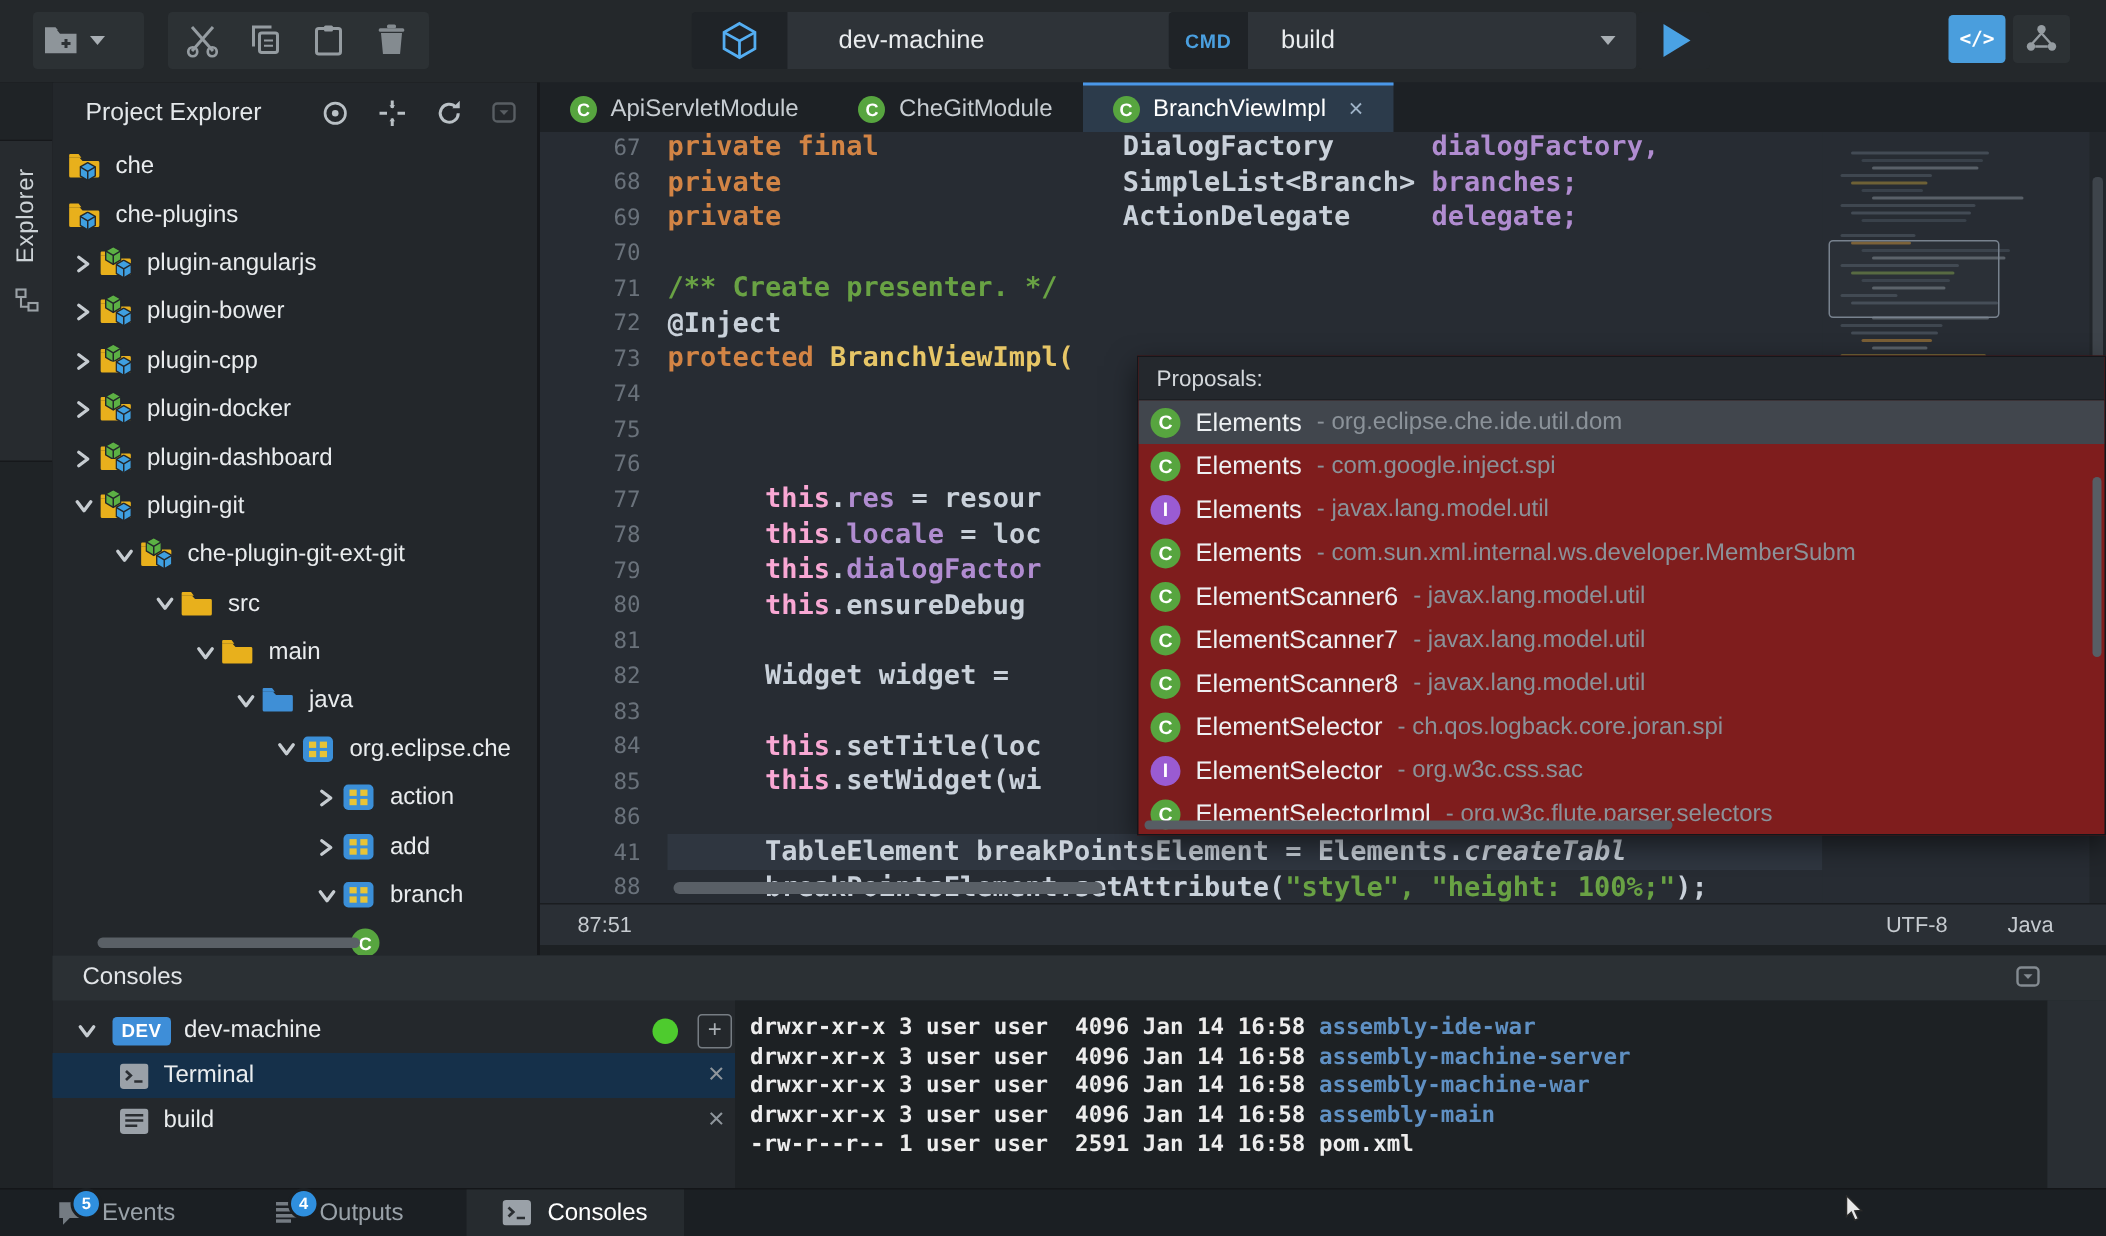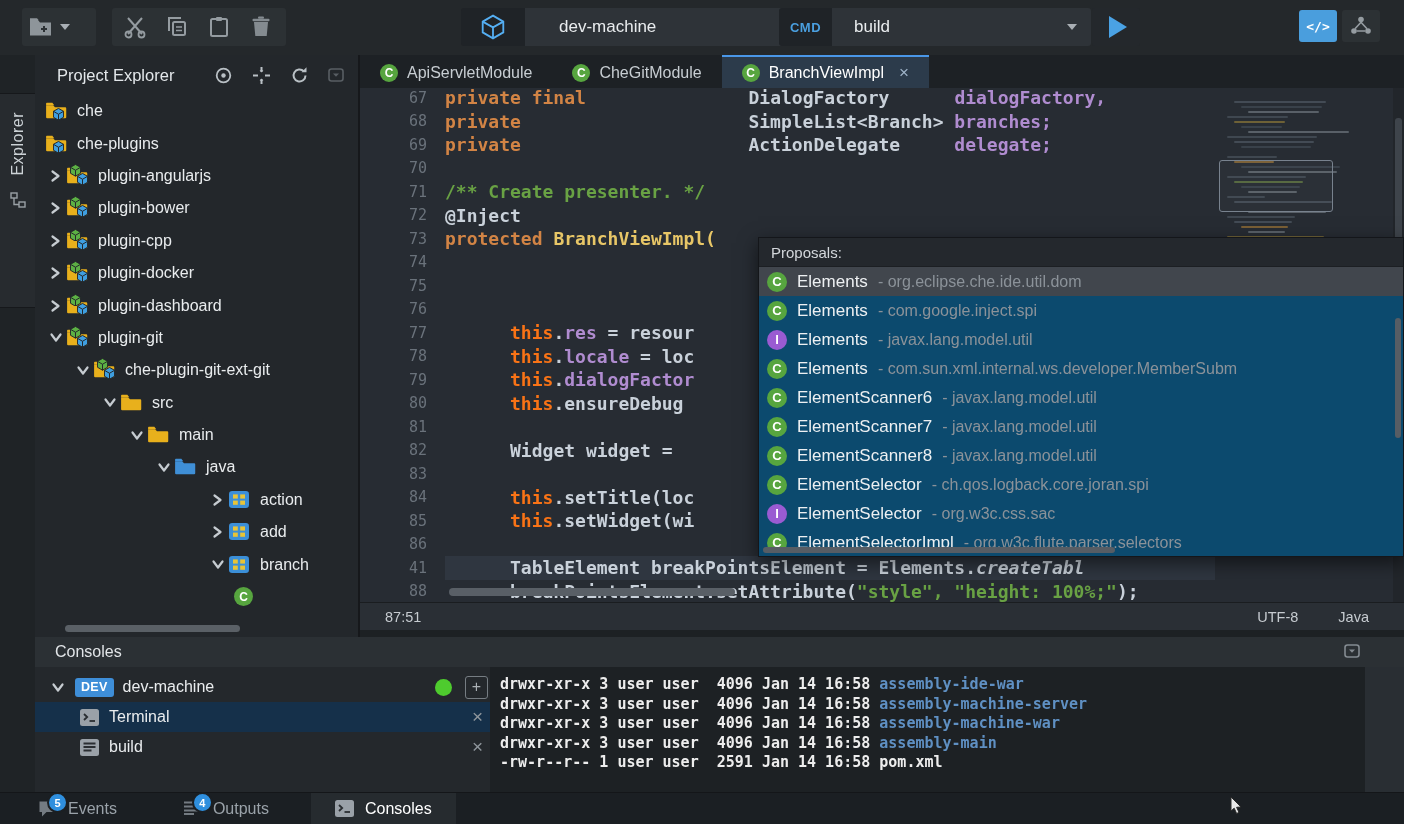--- a/index.html
+++ b/index.html
@@ -48,34 +48,34 @@
   .tabbar{position:absolute;left:0;top:0;right:0;height:33px;background:#1d2125;display:flex;}
   .etab{display:flex;align-items:center;gap:9px;padding:0 20px;font-size:16px;color:#c7cdd2;border-top:2px solid transparent;box-sizing:border-box;height:33px;}
   .etab.active{background:#2c3b4b;border-top-color:#4a97e8;color:#fff;}
   .etab .close{margin-left:6px;color:#9fb3c8;font-size:17px;}
   .lines{position:absolute;left:0;top:33px;width:855px;height:514px;overflow:hidden;}
   .lrow{display:flex;height:23.5px;align-items:center;}
   .lnum{width:67px;text-align:right;padding-right:18px;color:#6a727b;font-family:"DejaVu Sans Mono",monospace;font-size:15px;flex:none;}
   .lcode{font-family:"DejaVu Sans Mono",monospace;font-size:18px;white-space:pre;width:770px;height:23.5px;line-height:23.5px;color:#c9d1da;overflow:hidden;font-weight:bold;}
   .lrow.hl .lcode{background:#2f3640;}
   .kw{color:#d28445;} .ty{color:#c9d1da;} .cm{color:#69a244;} .an{color:#c9d1da;}
-  .nm{color:#e7c667;} .th{color:#f97316;} .fld{color:#b08cd0;} .it{color:#c9d1da;font-style:italic;} .str{color:#69a244;}
+  .nm{color:#e7c667;} .th{color:#f9a8d4;} .fld{color:#b08cd0;} .it{color:#c9d1da;font-style:italic;} .str{color:#69a244;}
   .hthumb{position:absolute;left:89px;top:533px;width:286px;height:8px;background:#595f66;border-radius:4px;}
   .minimap{position:absolute;left:855px;top:33px;width:135px;height:514px;background:#272c33;padding:8px 10px 0 12px;box-sizing:border-box;overflow:hidden;}
   .mbar{height:2px;border-radius:1px;margin-bottom:3px;}
   .mview{position:absolute;left:4px;top:72px;width:112px;height:50px;border:1px solid #78828e;border-radius:3px;background:rgba(255,255,255,.02);}
   .vscroll{position:absolute;left:1033px;top:33px;width:11px;height:514px;background:#22262b;}
   .vthumb{margin:30px 2px 0 2px;width:7px;height:150px;background:#3e444b;border-radius:3px;}
   .statusbar{position:absolute;left:0;top:547px;right:0;height:28px;background:#2a2f35;border-top:1px solid #1a1d20;display:flex;align-items:center;font-size:14.5px;color:#c6cbd0;}
   .st-pos{margin-left:25px;}
   .st-right{position:absolute;right:0;display:flex;gap:40px;padding-right:35px;}
   .editor-bottomgap{position:absolute;left:0;top:575px;right:0;height:7px;background:#1d2124;}
 
   
-  .popup{position:absolute;left:758px;top:237px;width:646px;height:320px;background:#0c4a6e;border:1px solid #14161a;
+  .popup{position:absolute;left:758px;top:237px;width:646px;height:320px;background:#7f1d1d;border:1px solid #14161a;
          box-shadow:0 6px 18px rgba(0,0,0,.55);z-index:50;box-sizing:border-box;overflow:hidden;}
   .phead{height:28px;display:flex;align-items:center;padding-left:12px;font-size:15px;color:#d3d7db;background:#24282d;border-bottom:1px solid #1c1f23;}
   .prow{height:29px;display:flex;align-items:center;padding-left:8px;gap:10px;white-space:nowrap;}
   .prow.sel{background:#41464d;}
   .pic{width:20px;height:20px;border-radius:50%;display:flex;align-items:center;justify-content:center;color:#fff;font-size:13px;font-weight:bold;flex:none;}
   .pic.cls{background:#57a53f;} .pic.itf{background:#9a5bd2;}
   .pname{font-size:17px;color:#edf0f2;}
   .ppkg{font-size:16px;color:#8b9299;}
   .pvthumb{position:absolute;right:2px;top:80px;width:6px;height:120px;background:#575d64;border-radius:3px;}
   .phthumb{position:absolute;left:4px;bottom:3px;width:352px;height:6px;background:#575d64;border-radius:3px;}
@@ -476,20 +476,37 @@
             <path d="M2.5 2.5 7 8.5l4.5-6" fill="none" stroke="#c6ccd1" stroke-width="2.2" stroke-linecap="round" stroke-linejoin="round"></path>
           </svg>
         </span>
         <span class="ticon">
           <svg width="22" height="18" viewBox="0 0 20 16">
             <path d="M1 3.6h6.3l1.8 2H18.4a.9.9 0 0 1 .9.9v8.1a1 1 0 0 1-1 1H2a1 1 0 0 1-1-1z" fill="#3f8fd6"></path>
             <path d="M1 3.6V2.1a.7.7 0 0 1 .7-.7h5l1.7 2.2z" fill="#3f8fd6"></path>
           </svg>
         </span>
         <span>java</span>
+      </div>
+      <div class="trow" style="padding-left: 145px;">
+        <span class="tchev">
+          <svg width="14" height="11" viewBox="0 0 14 11">
+            <path d="M2.5 2.5 7 8.5l4.5-6" fill="none" stroke="#c6ccd1" stroke-width="2.2" stroke-linecap="round" stroke-linejoin="round"></path>
+          </svg>
+        </span>
+        <span class="ticon">
+          <svg width="22" height="19" viewBox="0 0 22 19">
+            <rect x="1" y="1" width="20" height="17" rx="3.2" fill="#3b8fd8"></rect>
+            <rect x="5" y="4.4" width="4.8" height="4.2" fill="#e8c437"></rect>
+            <rect x="12.2" y="4.4" width="4.8" height="4.2" fill="#e8c437"></rect>
+            <rect x="5" y="10.6" width="4.8" height="4.2" fill="#e8c437"></rect>
+            <rect x="12.2" y="10.6" width="4.8" height="4.2" fill="#e8c437"></rect>
+          </svg>
+        </span>
+        <span>org.eclipse.che</span>
       </div>
       <div class="trow" style="padding-left: 172px;">
         <span class="tchev">
           <svg width="11" height="14" viewBox="0 0 11 14">
             <path d="M2.5 2.5 8.5 7l-6 4.5" fill="none" stroke="#c6ccd1" stroke-width="2.2" stroke-linecap="round" stroke-linejoin="round"></path>
           </svg>
         </span>
         <span class="ticon">
           <svg width="22" height="19" viewBox="0 0 22 19">
             <rect x="1" y="1" width="20" height="17" rx="3.2" fill="#3b8fd8"></rect>

